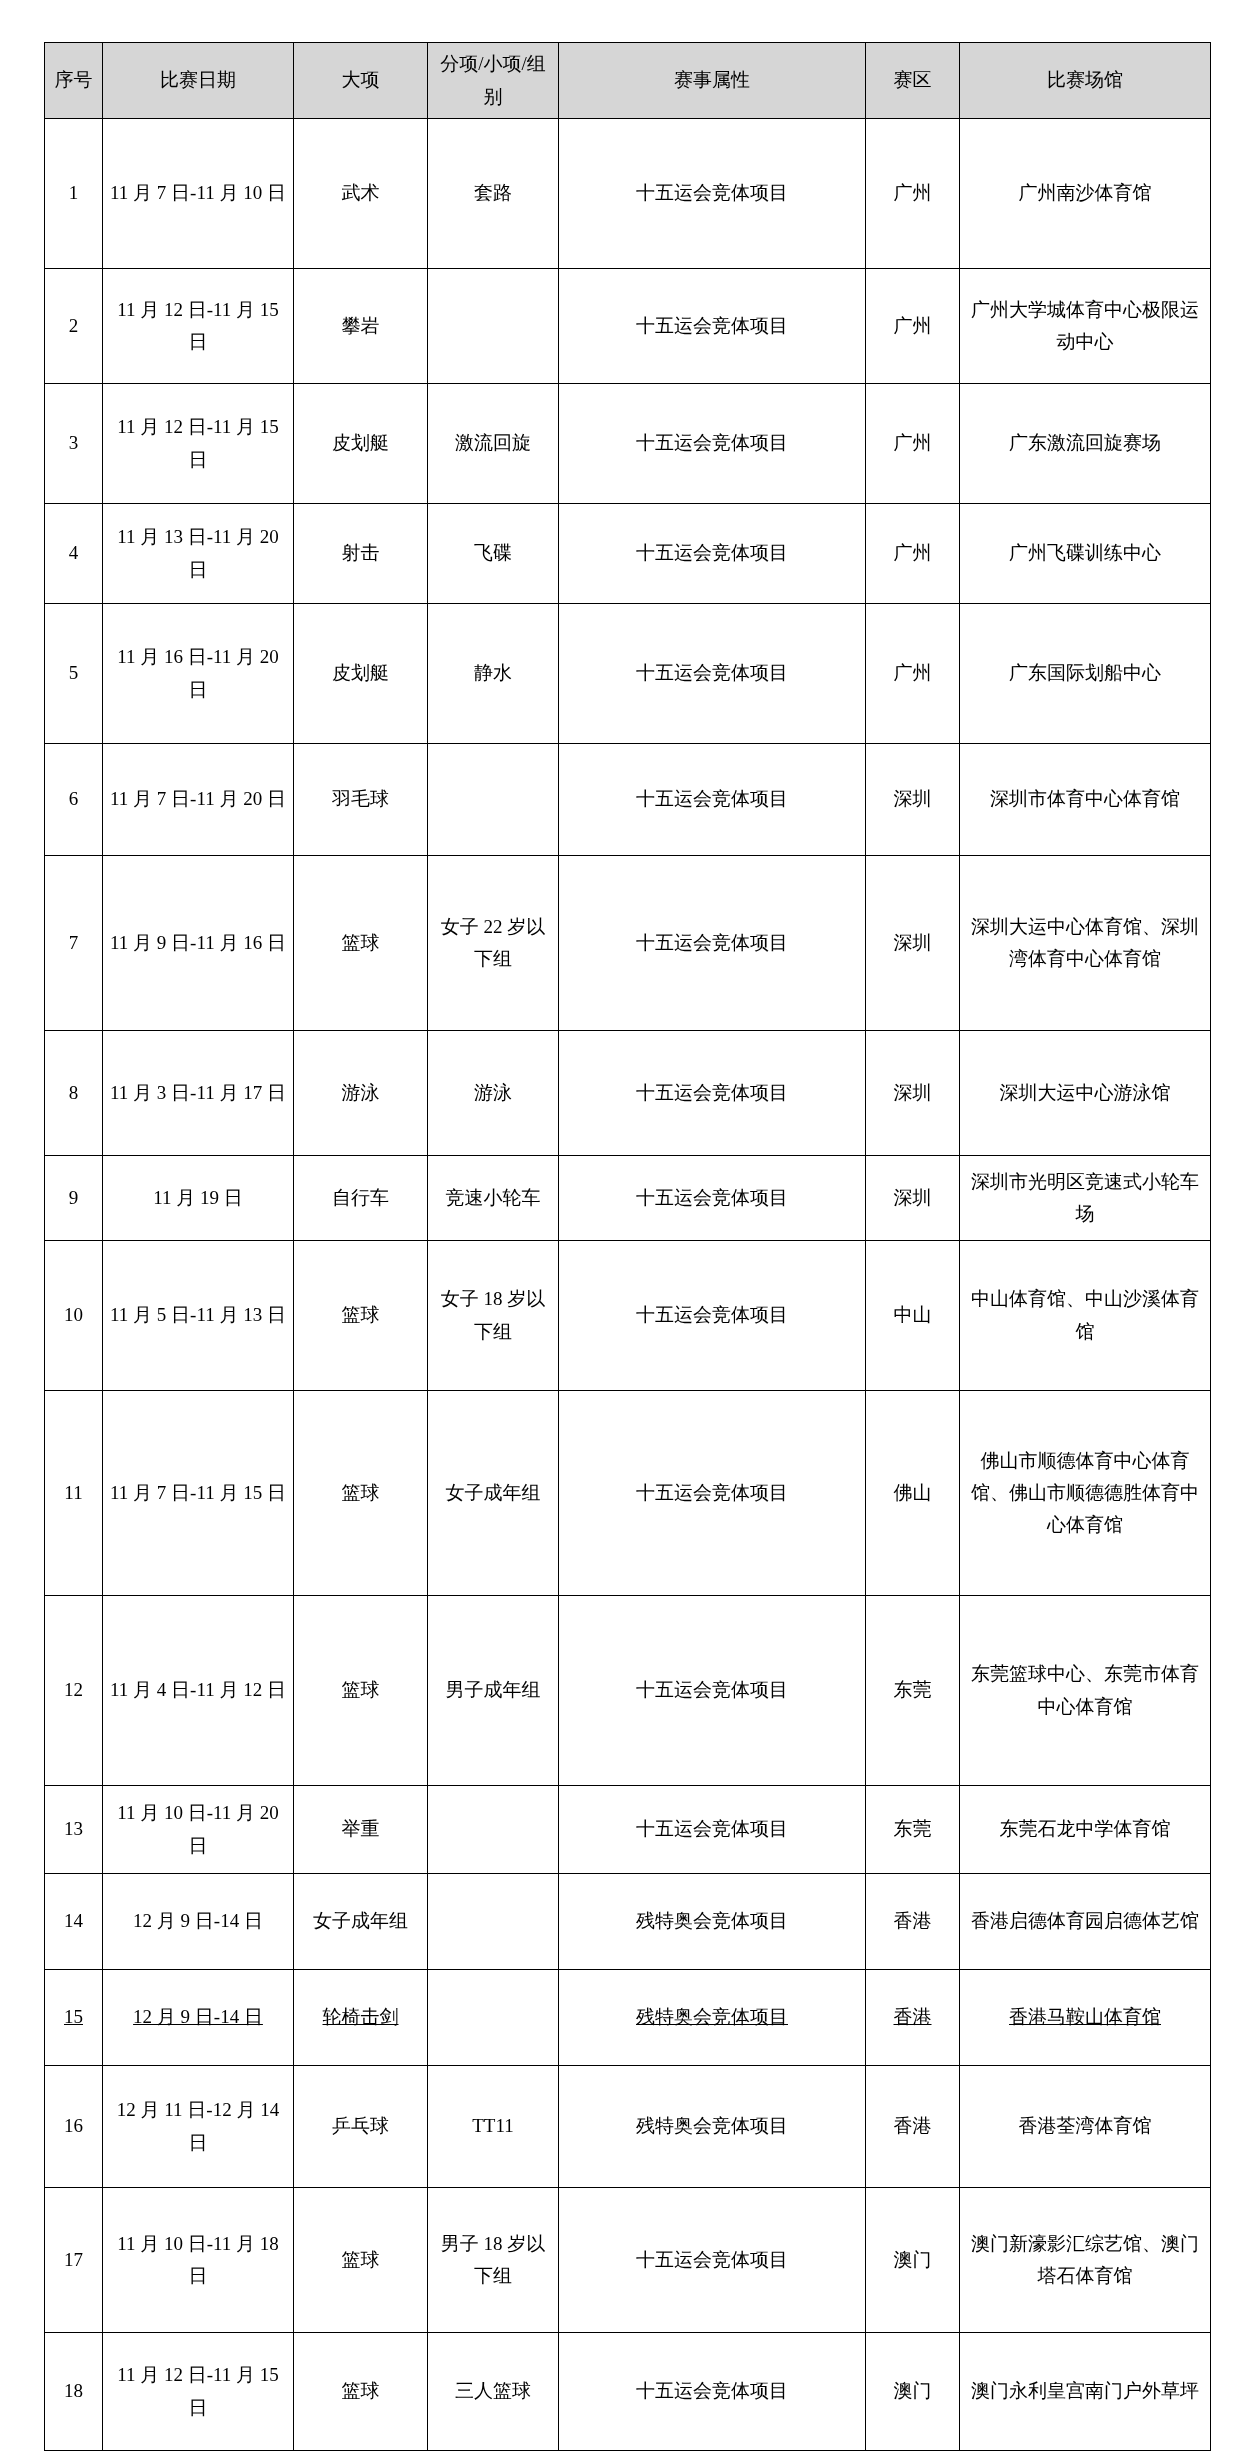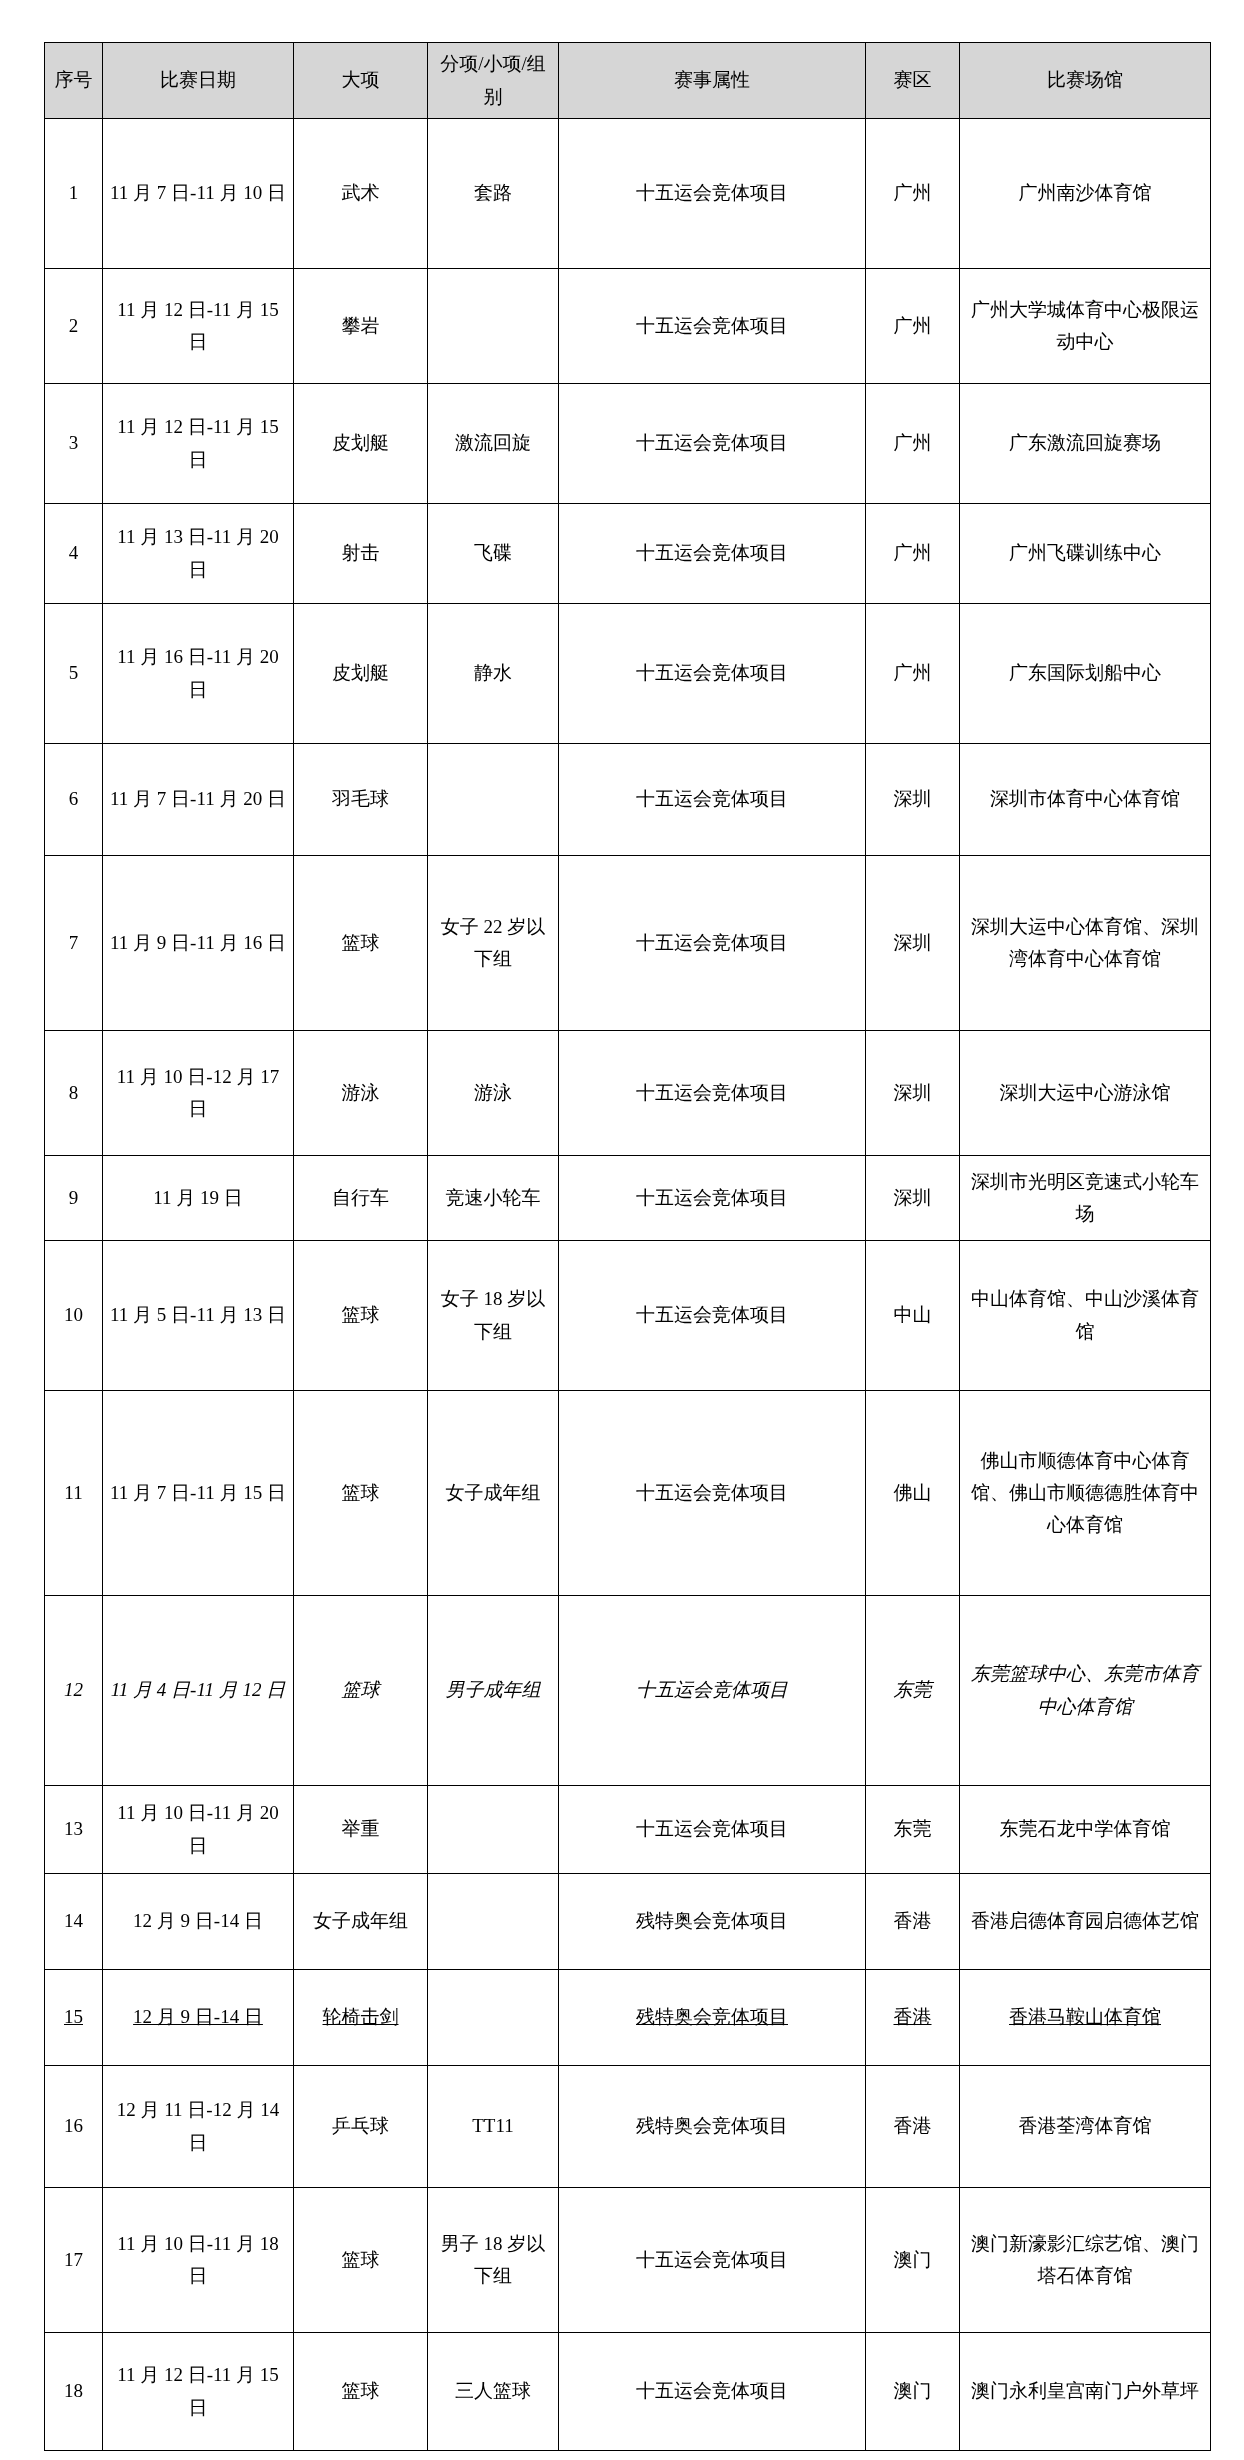--- a/index.html
+++ b/index.html
@@ -123,21 +123,21 @@
           <td>7</td>
           <td>11 月 9 日-11 月 16 日</td>
           <td>篮球</td>
           <td>女子 22 岁以下组</td>
           <td>十五运会竞体项目</td>
           <td>深圳</td>
           <td>深圳大运中心体育馆、深圳湾体育中心体育馆</td>
         </tr>
         <tr style="height: 125px;">
           <td>8</td>
-          <td>11 月 10 日-12 月 17 日</td>
+          <td>11 月 3 日-11 月 17 日</td>
           <td>游泳</td>
           <td>游泳</td>
           <td>十五运会竞体项目</td>
           <td>深圳</td>
           <td>深圳大运中心游泳馆</td>
         </tr>
         <tr style="height: 85px;">
           <td>9</td>
           <td>11 月 19 日</td>
           <td>自行车</td>
@@ -157,21 +157,21 @@
         </tr>
         <tr style="height: 205px;">
           <td>11</td>
           <td>11 月 7 日-11 月 15 日</td>
           <td>篮球</td>
           <td>女子成年组</td>
           <td>十五运会竞体项目</td>
           <td>佛山</td>
           <td>佛山市顺德体育中心体育馆、佛山市顺德德胜体育中心体育馆</td>
         </tr>
-        <tr style="height: 190px; font-style: italic;">
+        <tr style="height: 190px;">
           <td>12</td>
           <td>11 月 4 日-11 月 12 日</td>
           <td>篮球</td>
           <td>男子成年组</td>
           <td>十五运会竞体项目</td>
           <td>东莞</td>
           <td>东莞篮球中心、东莞市体育中心体育馆</td>
         </tr>
         <tr style="height: 88px;">
           <td>13</td>

